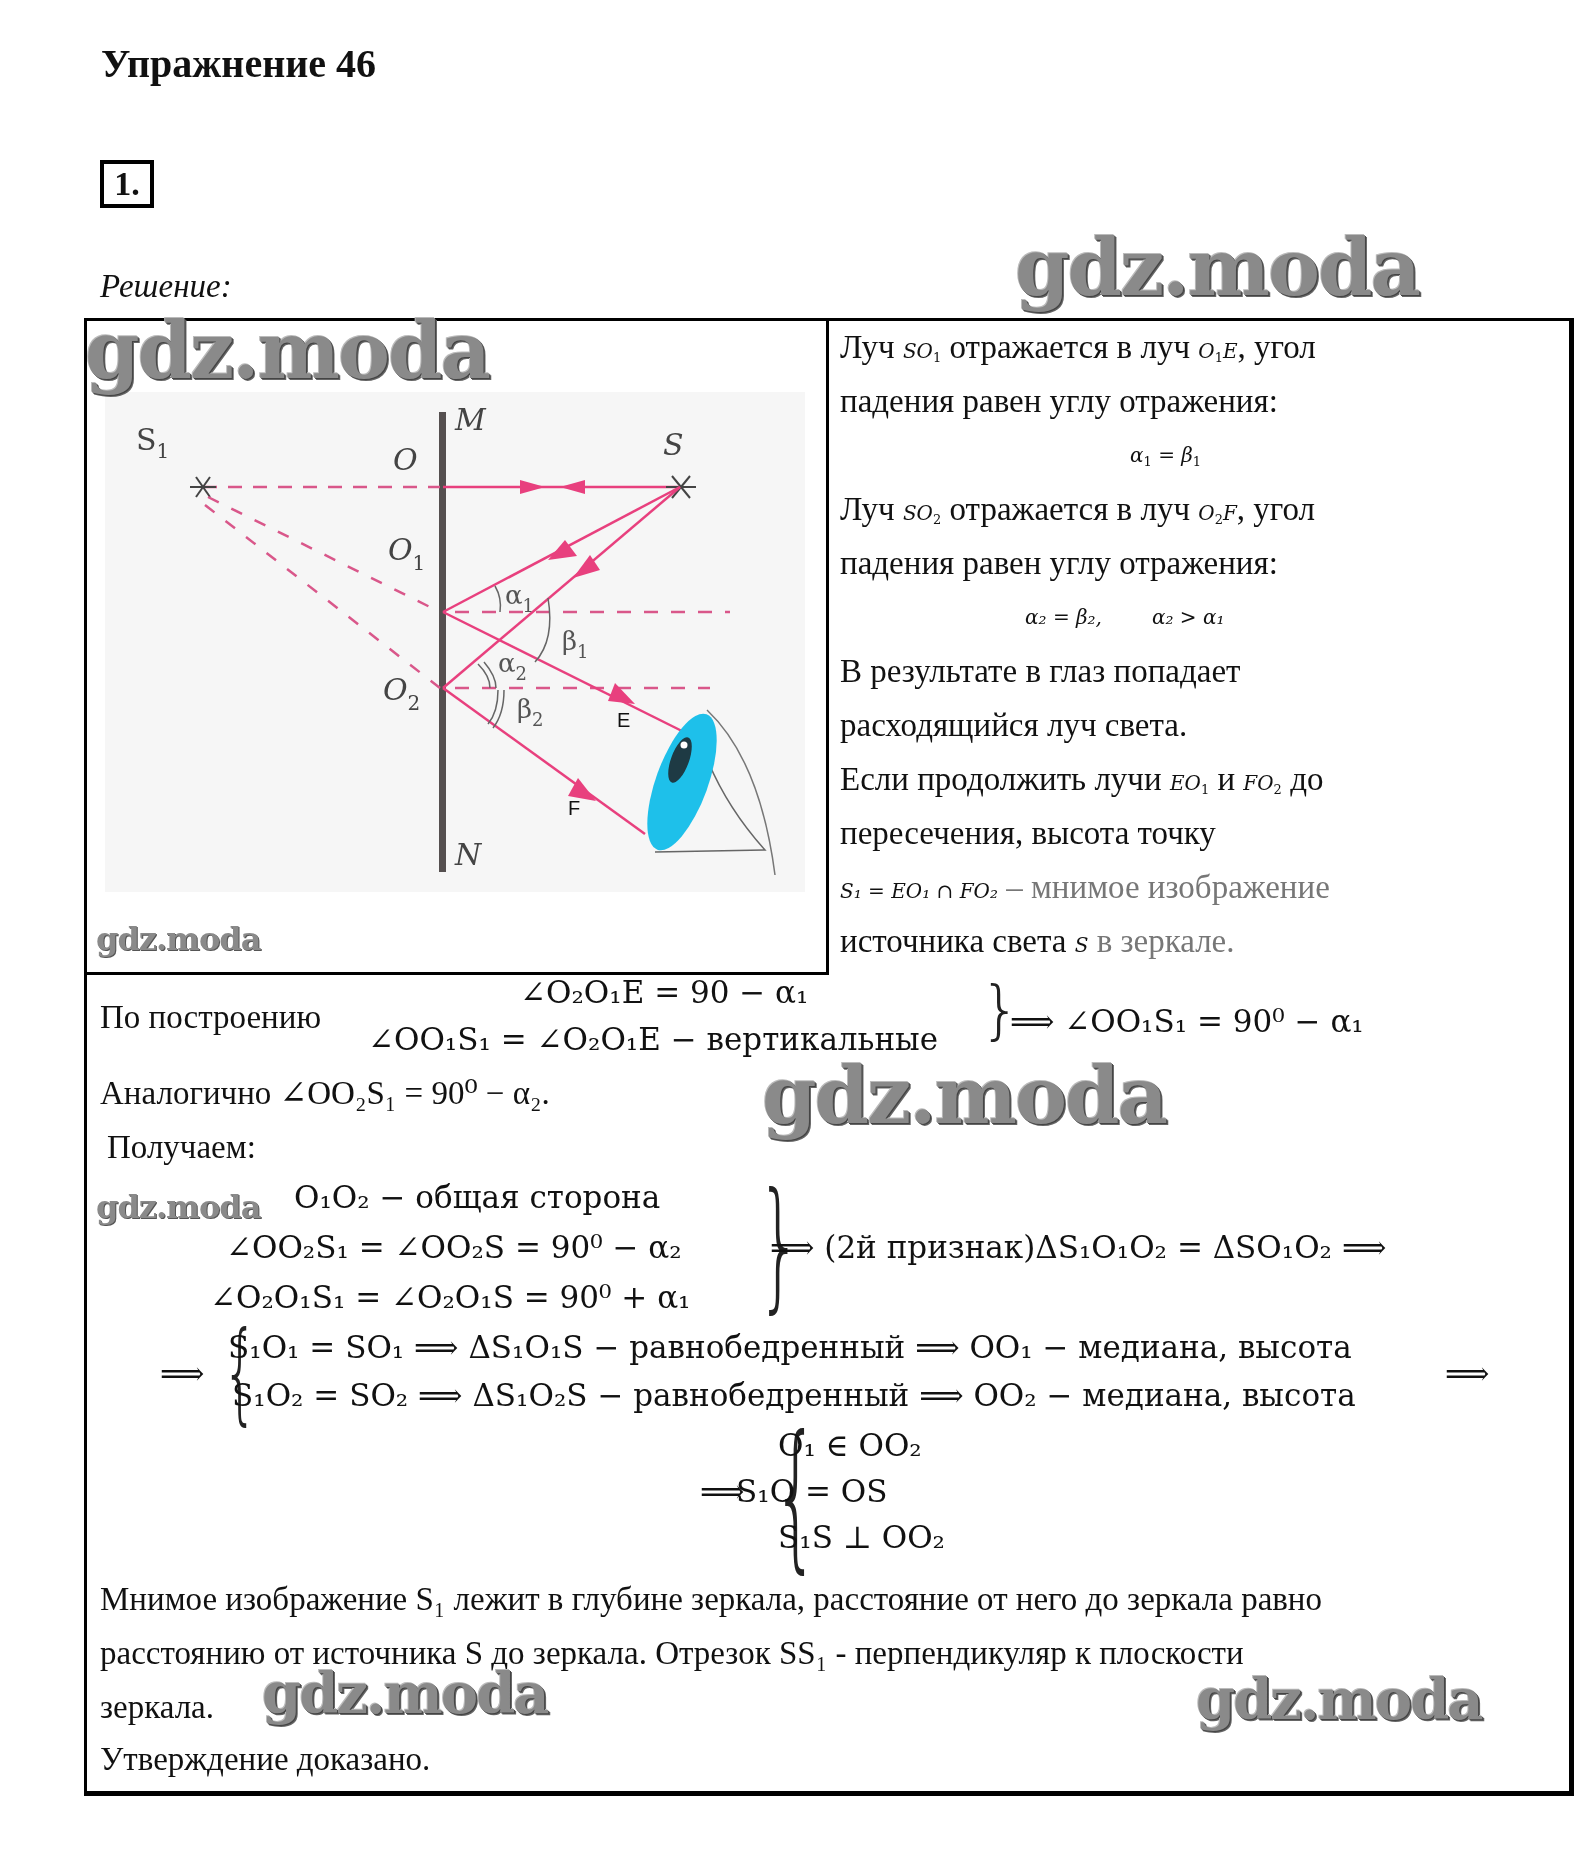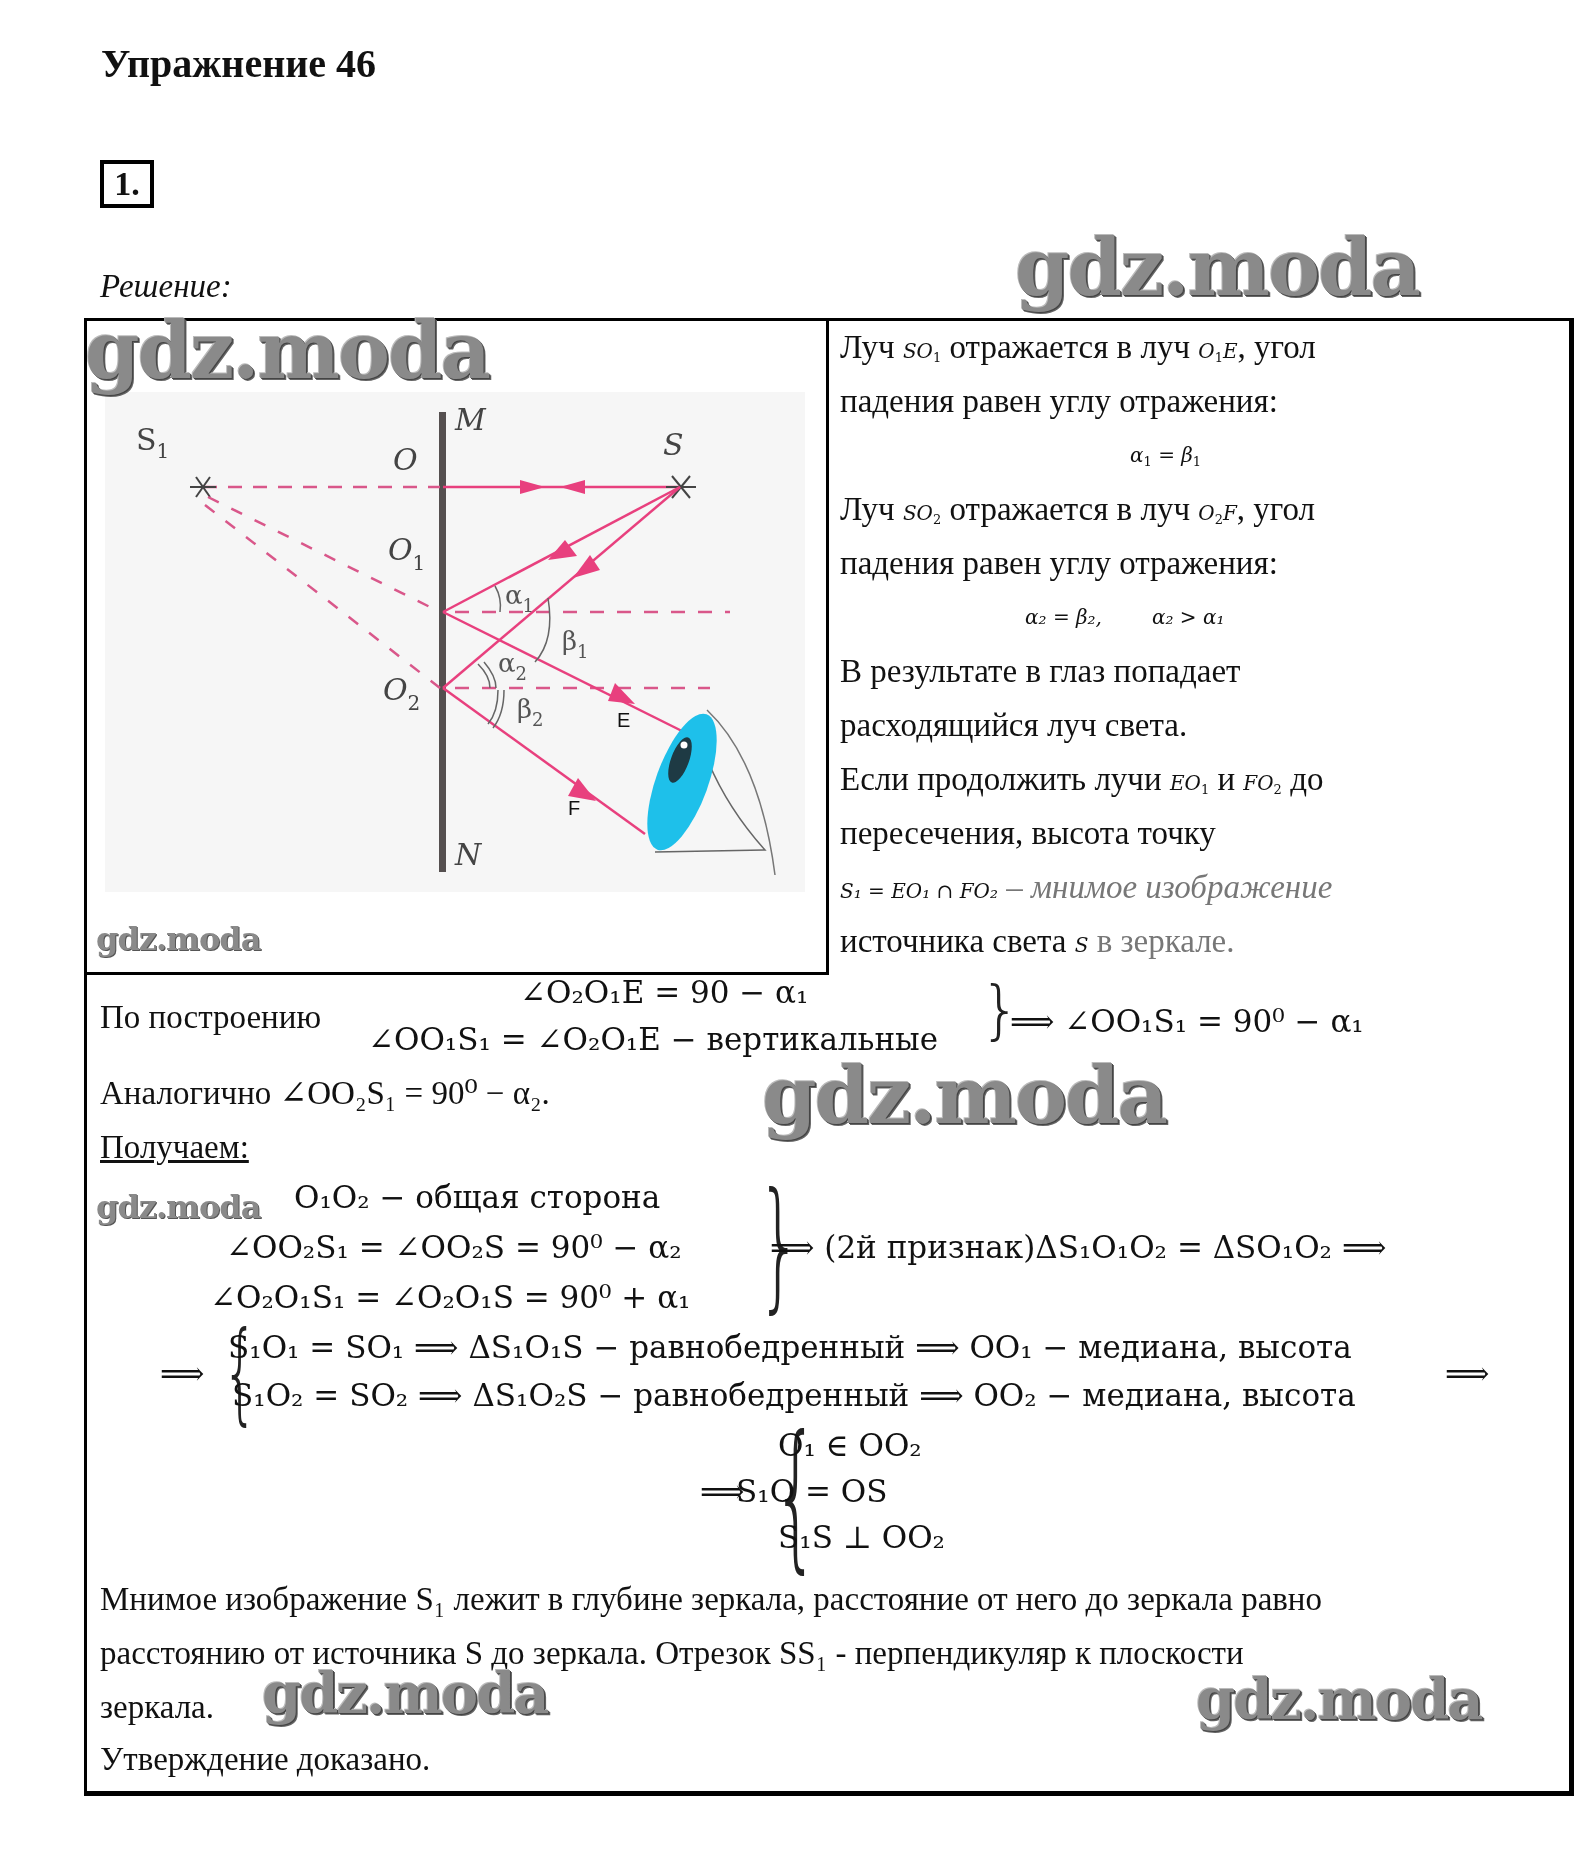--- a/index.html
+++ b/index.html
@@ -119,34 +119,34 @@
 <div class="abs txt math" style="left:1025px; top:590px;">
   <span>α₂ = β₂,</span><span style="display:inline-block;width:50px"></span><span>α₂ &gt; α₁</span>
 </div>
 <div class="abs txt" style="left:840px; top:644px;">В результате в глаз попадает</div>
 <div class="abs txt" style="left:840px; top:698px;">расходящийся луч света.</div>
 <div class="abs txt" style="left:840px; top:752px;">
   <span>Если продолжить лучи </span><span class="math"><span>EO</span><sub>1</sub></span><span> и </span><span class="math"><span>FO</span><sub>2</sub></span><span> до</span>
 </div>
 <div class="abs txt" style="left:840px; top:806px;">пересечения, высота точку</div>
 <div class="abs txt" style="left:840px; top:860px;">
-  <span class="math">S₁ = EO₁ ∩ FO₂</span><span class="light" style="font-style:italic"> – мнимое изображение</span>
+  <span class="math">S₁ = EO₁ ∩ FO₂</span><span class="light" style=""> – мнимое изображение</span>
 </div>
 <div class="abs txt" style="left:840px; top:914px;">
   <span>источника света </span><span class="math">S</span><span class="light"> в зеркале.</span>
 </div>
 
 <div class="abs txt" style="left:100px; top:990px;">По построению</div>
 <div class="abs txt math-up" style="left:520px; top:965px;">∠O₂O₁E = 90 − α₁</div>
 <div class="abs txt math-up" style="left:368px; top:1012px;">∠OO₁S₁ = ∠O₂O₁E − вертикальные</div>
 <div class="abs brace" style="left:980px; top:975px; font-size:64px; line-height:70px;">}</div>
 <div class="abs txt math-up" style="left:1010px; top:994px;">⟹ ∠OO₁S₁ = 90⁰ − α₁</div>
 
 <div class="abs txt" style="left:100px; top:1066px;">Аналогично ∠OO₂S₁ = 90⁰ − α₂.</div>
-<div class="abs txt" style="left:100px; top:1120px;text-decoration:underline;">Получаем:</div>
+<div class="abs txt" style="left:107px; top:1120px;">Получаем:</div>
 
 <div class="abs txt math-up" style="left:294px; top:1170px;">O₁O₂ − общая сторона</div>
 <div class="abs txt math-up" style="left:226px; top:1220px;">∠OO₂S₁ = ∠OO₂S = 90⁰ − α₂</div>
 <div class="abs txt math-up" style="left:210px; top:1270px;">∠O₂O₁S₁ = ∠O₂O₁S = 90⁰ + α₁</div>
 <div class="abs brace" style="left:735px; top:1170px; font-size:140px; line-height:150px; transform:scaleX(0.5);">}</div>
 <div class="abs txt math-up" style="left:770px; top:1220px;">⟹ (2й признак)ΔS₁O₁O₂ = ΔSO₁O₂ ⟹</div>
 
 <div class="abs txt math-up" style="left:160px; top:1346px;">⟹</div>
 <div class="abs brace" style="left:205px; top:1312px; font-size:110px; line-height:120px; transform:scaleX(0.5);">{</div>
 <div class="abs txt math-up" style="left:228px; top:1320px;">S₁O₁ = SO₁ ⟹ ΔS₁O₁S − равнобедренный ⟹ OO₁ − медиана, высота</div>

